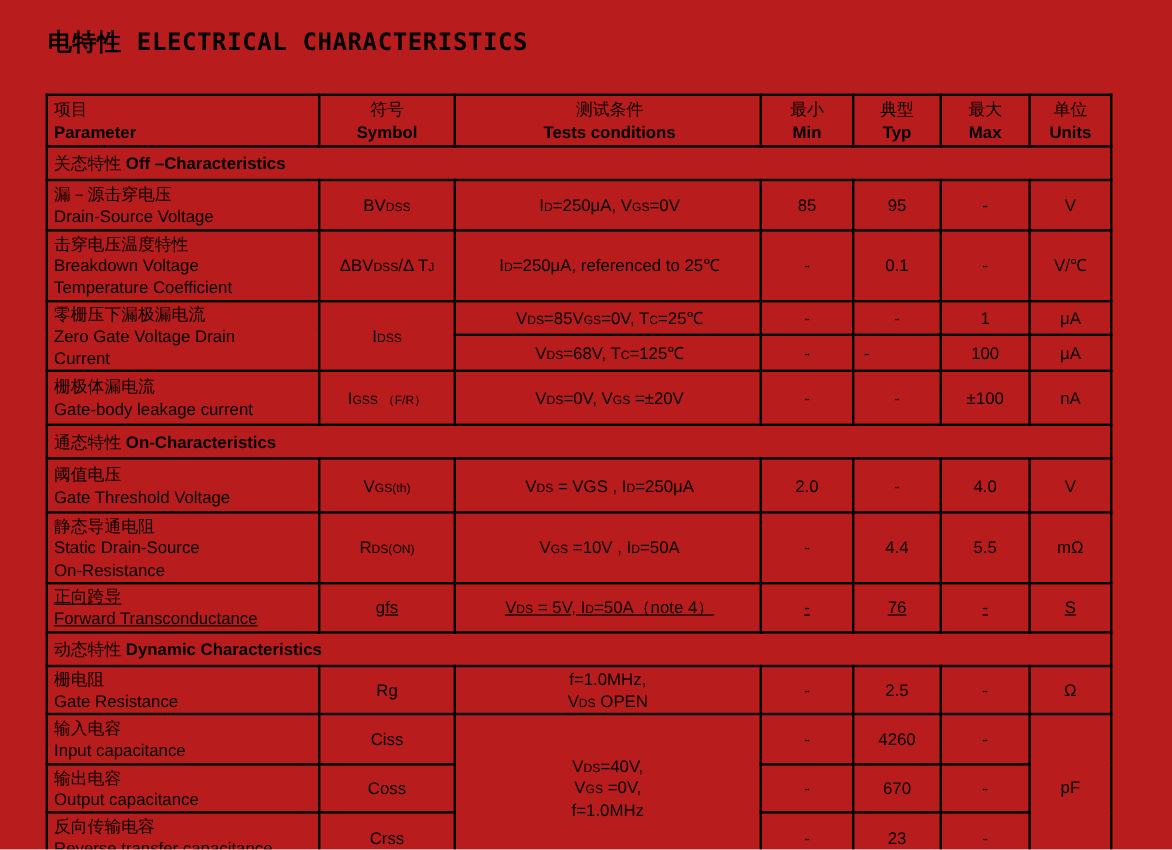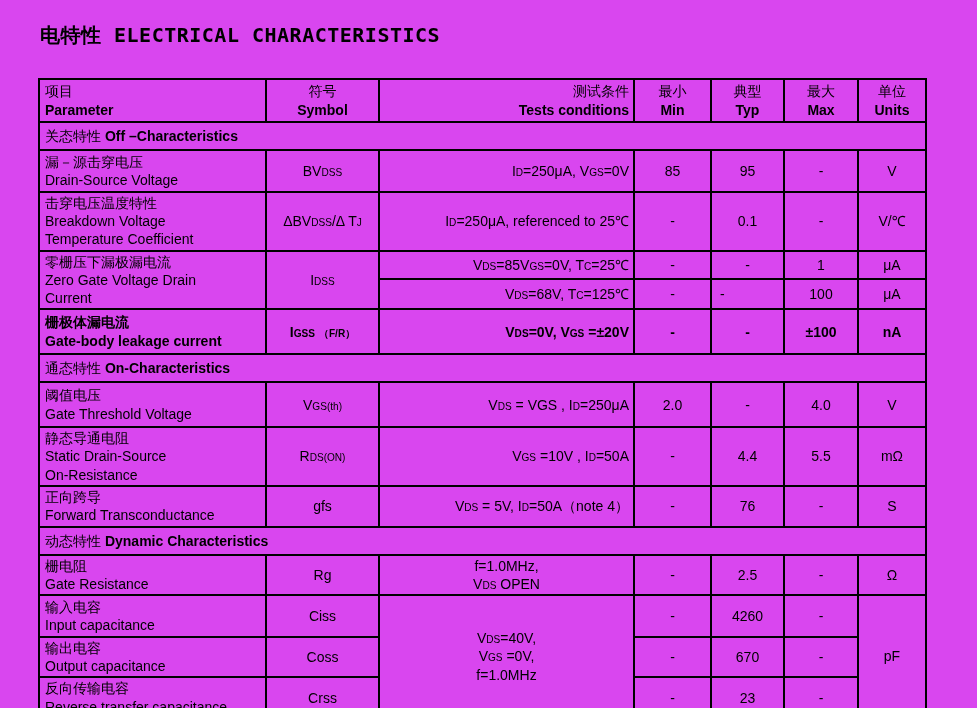--- a/index.html
+++ b/index.html
@@ -1,51 +1,51 @@
 <!DOCTYPE html>
 <html><head>
 <meta charset="utf-8">
 <style>
   * { box-sizing: border-box; margin: 0; padding: 0; }
   html, body { background: #ffffff; }
   .page {
-    position: relative; width: 977px; height: 708px; background: #d946ef;
+    position: relative; width: 977px; height: 708px; background: #b91c1c;
     font-family: "Liberation Sans", sans-serif; color: #000; overflow: hidden;
   }
   .title {
     position: absolute; left: 40px; top: 22px;
     font-family: "DejaVu Sans Mono", "Liberation Sans", sans-serif;
     font-size: 20px; font-weight: bold; letter-spacing: .5px; white-space: nowrap;
   }
   table.ds {
     position: absolute; left: 38px; top: 78px; width: 887px;
     border-collapse: collapse; table-layout: fixed;
   }
   .ds td {
     border: 2px solid #000; font-size: 14px; line-height: 1.3;
     vertical-align: middle; padding: 1px 4px; overflow: hidden;
   }
   .ds td.p   { text-align: left; padding-left: 5px; }
-  .ds td.cond{ text-align: right; padding-left: 7px; border-radius: 14px; }
+  .ds td.cond{ text-align: center; padding-left: 7px; border-radius: 14px; }
   .ctr  { text-align: center; }
   .pre  { white-space: pre-line; border-radius: 14px; }
   .b    { font-weight: bold; }
   .sb   { font-size: 0.72em; }
   .ta-l { text-align: left !important; padding-left: 8px !important; }
   .sec td { padding-left: 5px; }
   tr.r-head { height: 43px; }
   tr.r-sec  { height: 28px; }
   tr.r1  { height: 42px; }
   tr.r2  { height: 58px; margin-top: 16px; }
   tr.r3a { height: 28px; }
   tr.r3b { height: 29px; }
-  tr.r4  { height: 45px; font-weight: bold; }
+  tr.r4  { height: 45px; }
   tr.r5  { height: 45px; padding-left: 36px; }
   tr.r6  { height: 58px; }
-  tr.r7  { height: 41px; }
+  tr.r7  { height: 41px; text-decoration: underline; }
   tr.r8  { height: 40px; }
   tr.r9  { height: 42px; padding-left: 24px; }
   tr.r10 { height: 38px; }
   tr.r11 { height: 37px; }
 </style>
 </head>
 <body>
 
 <div class="page">
 

